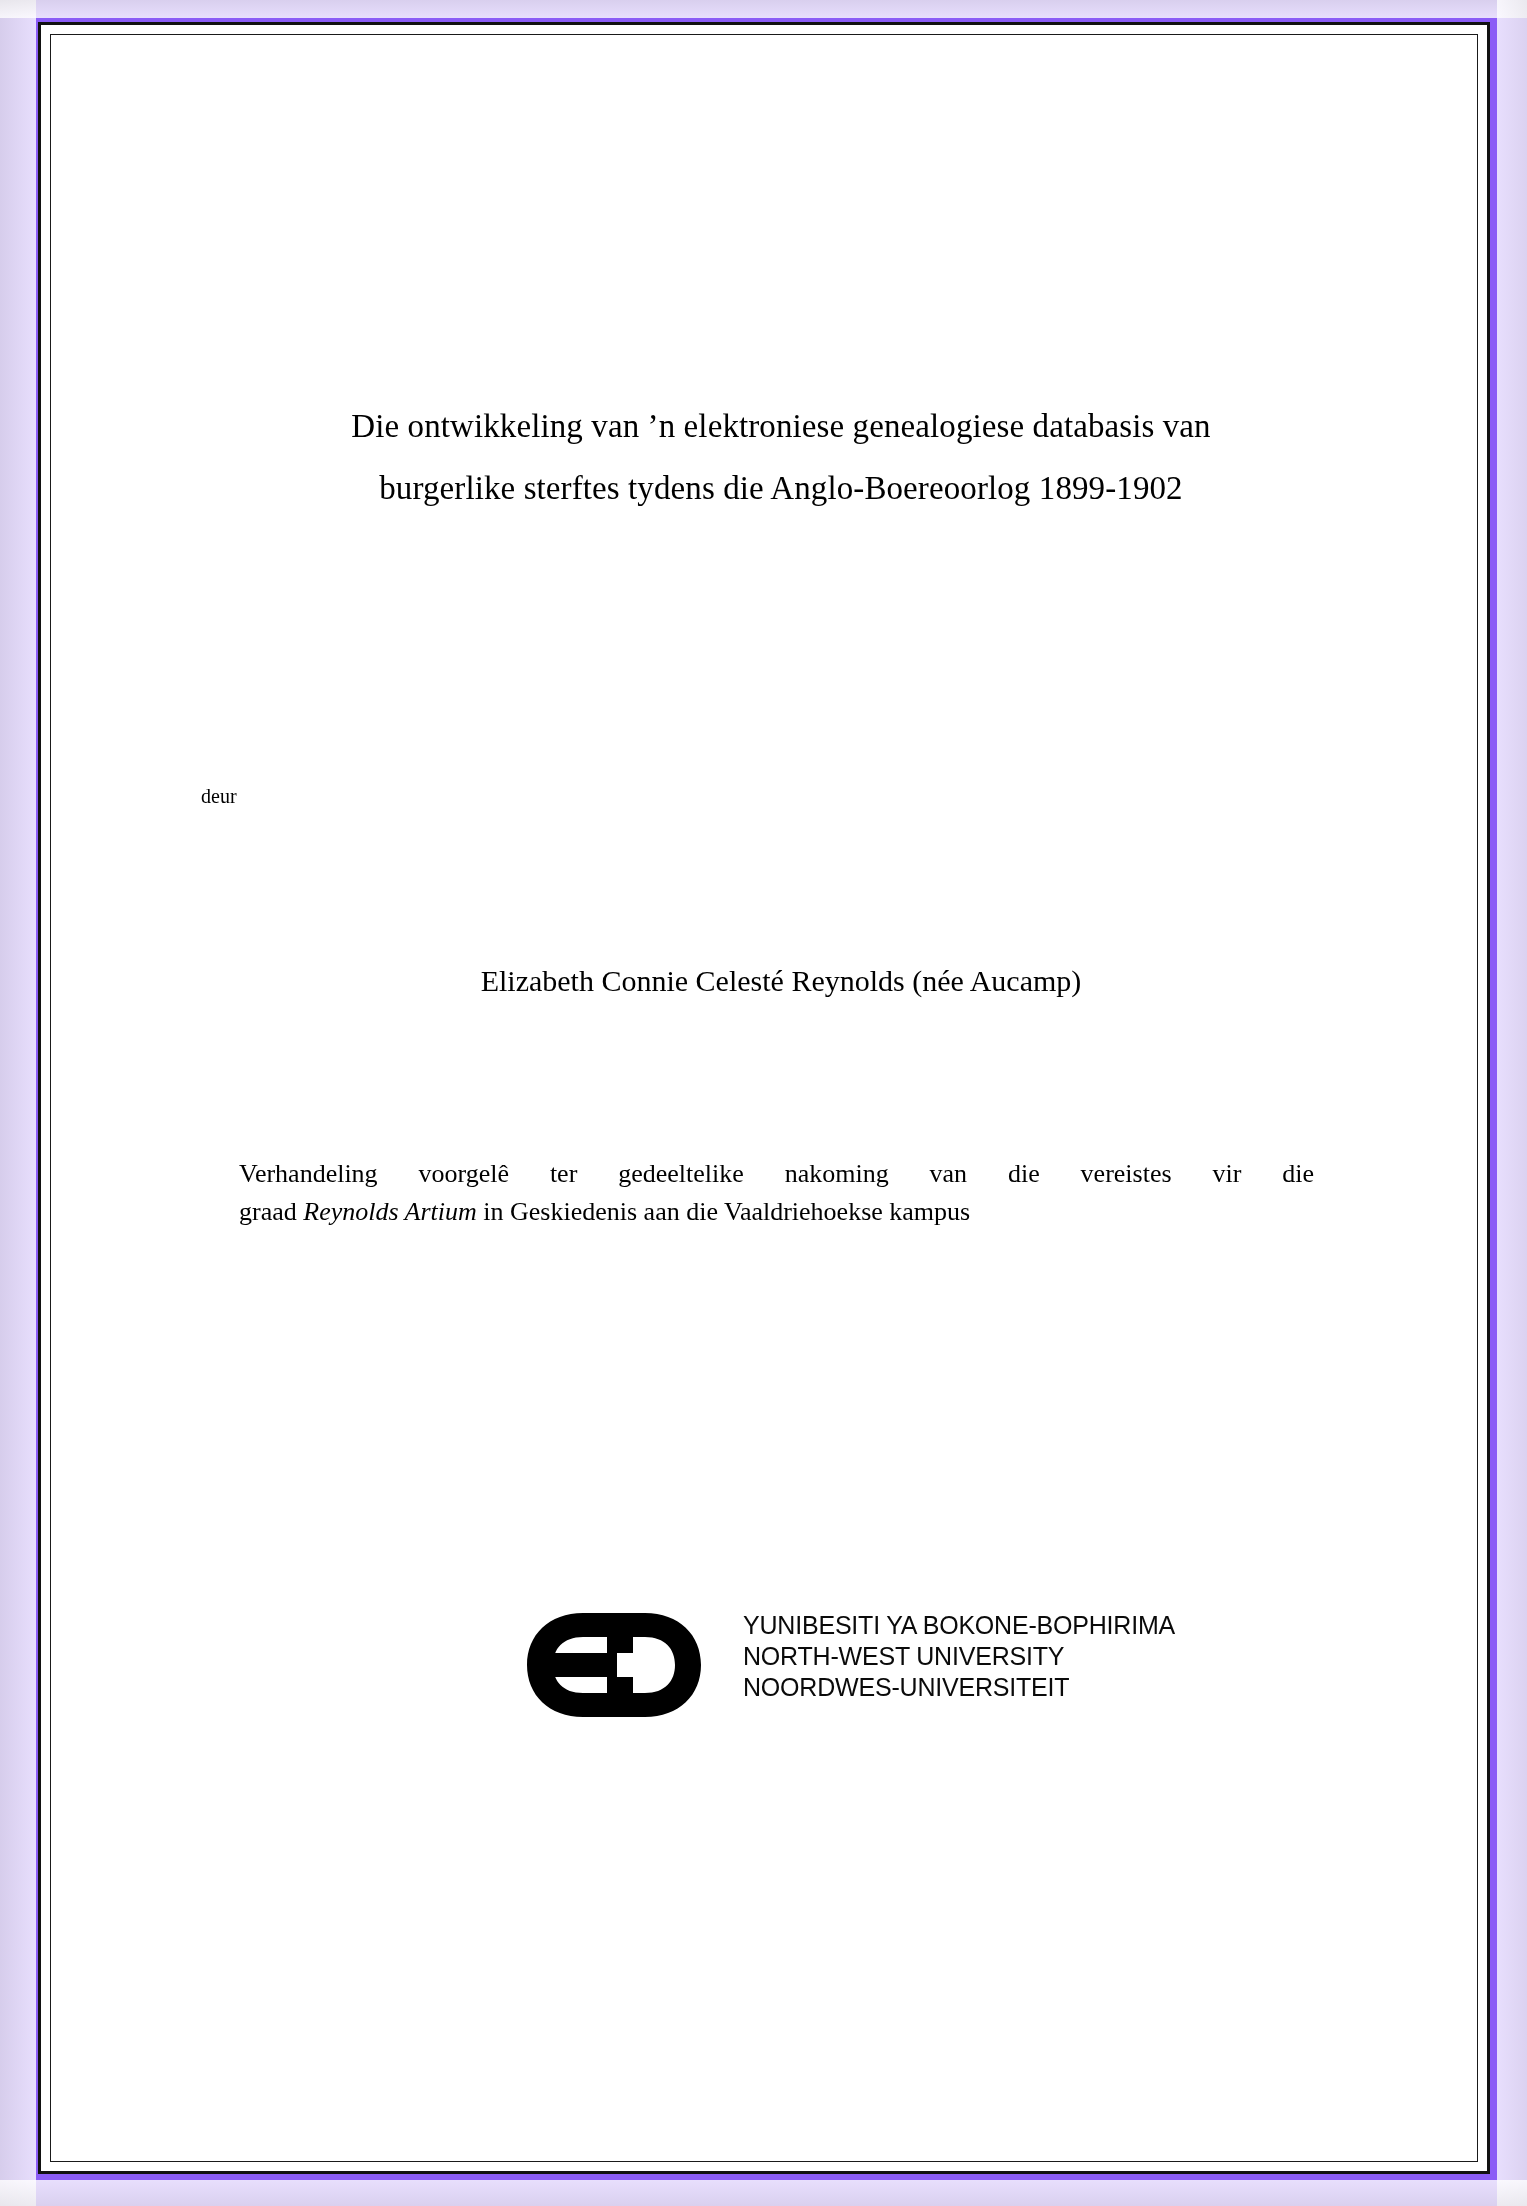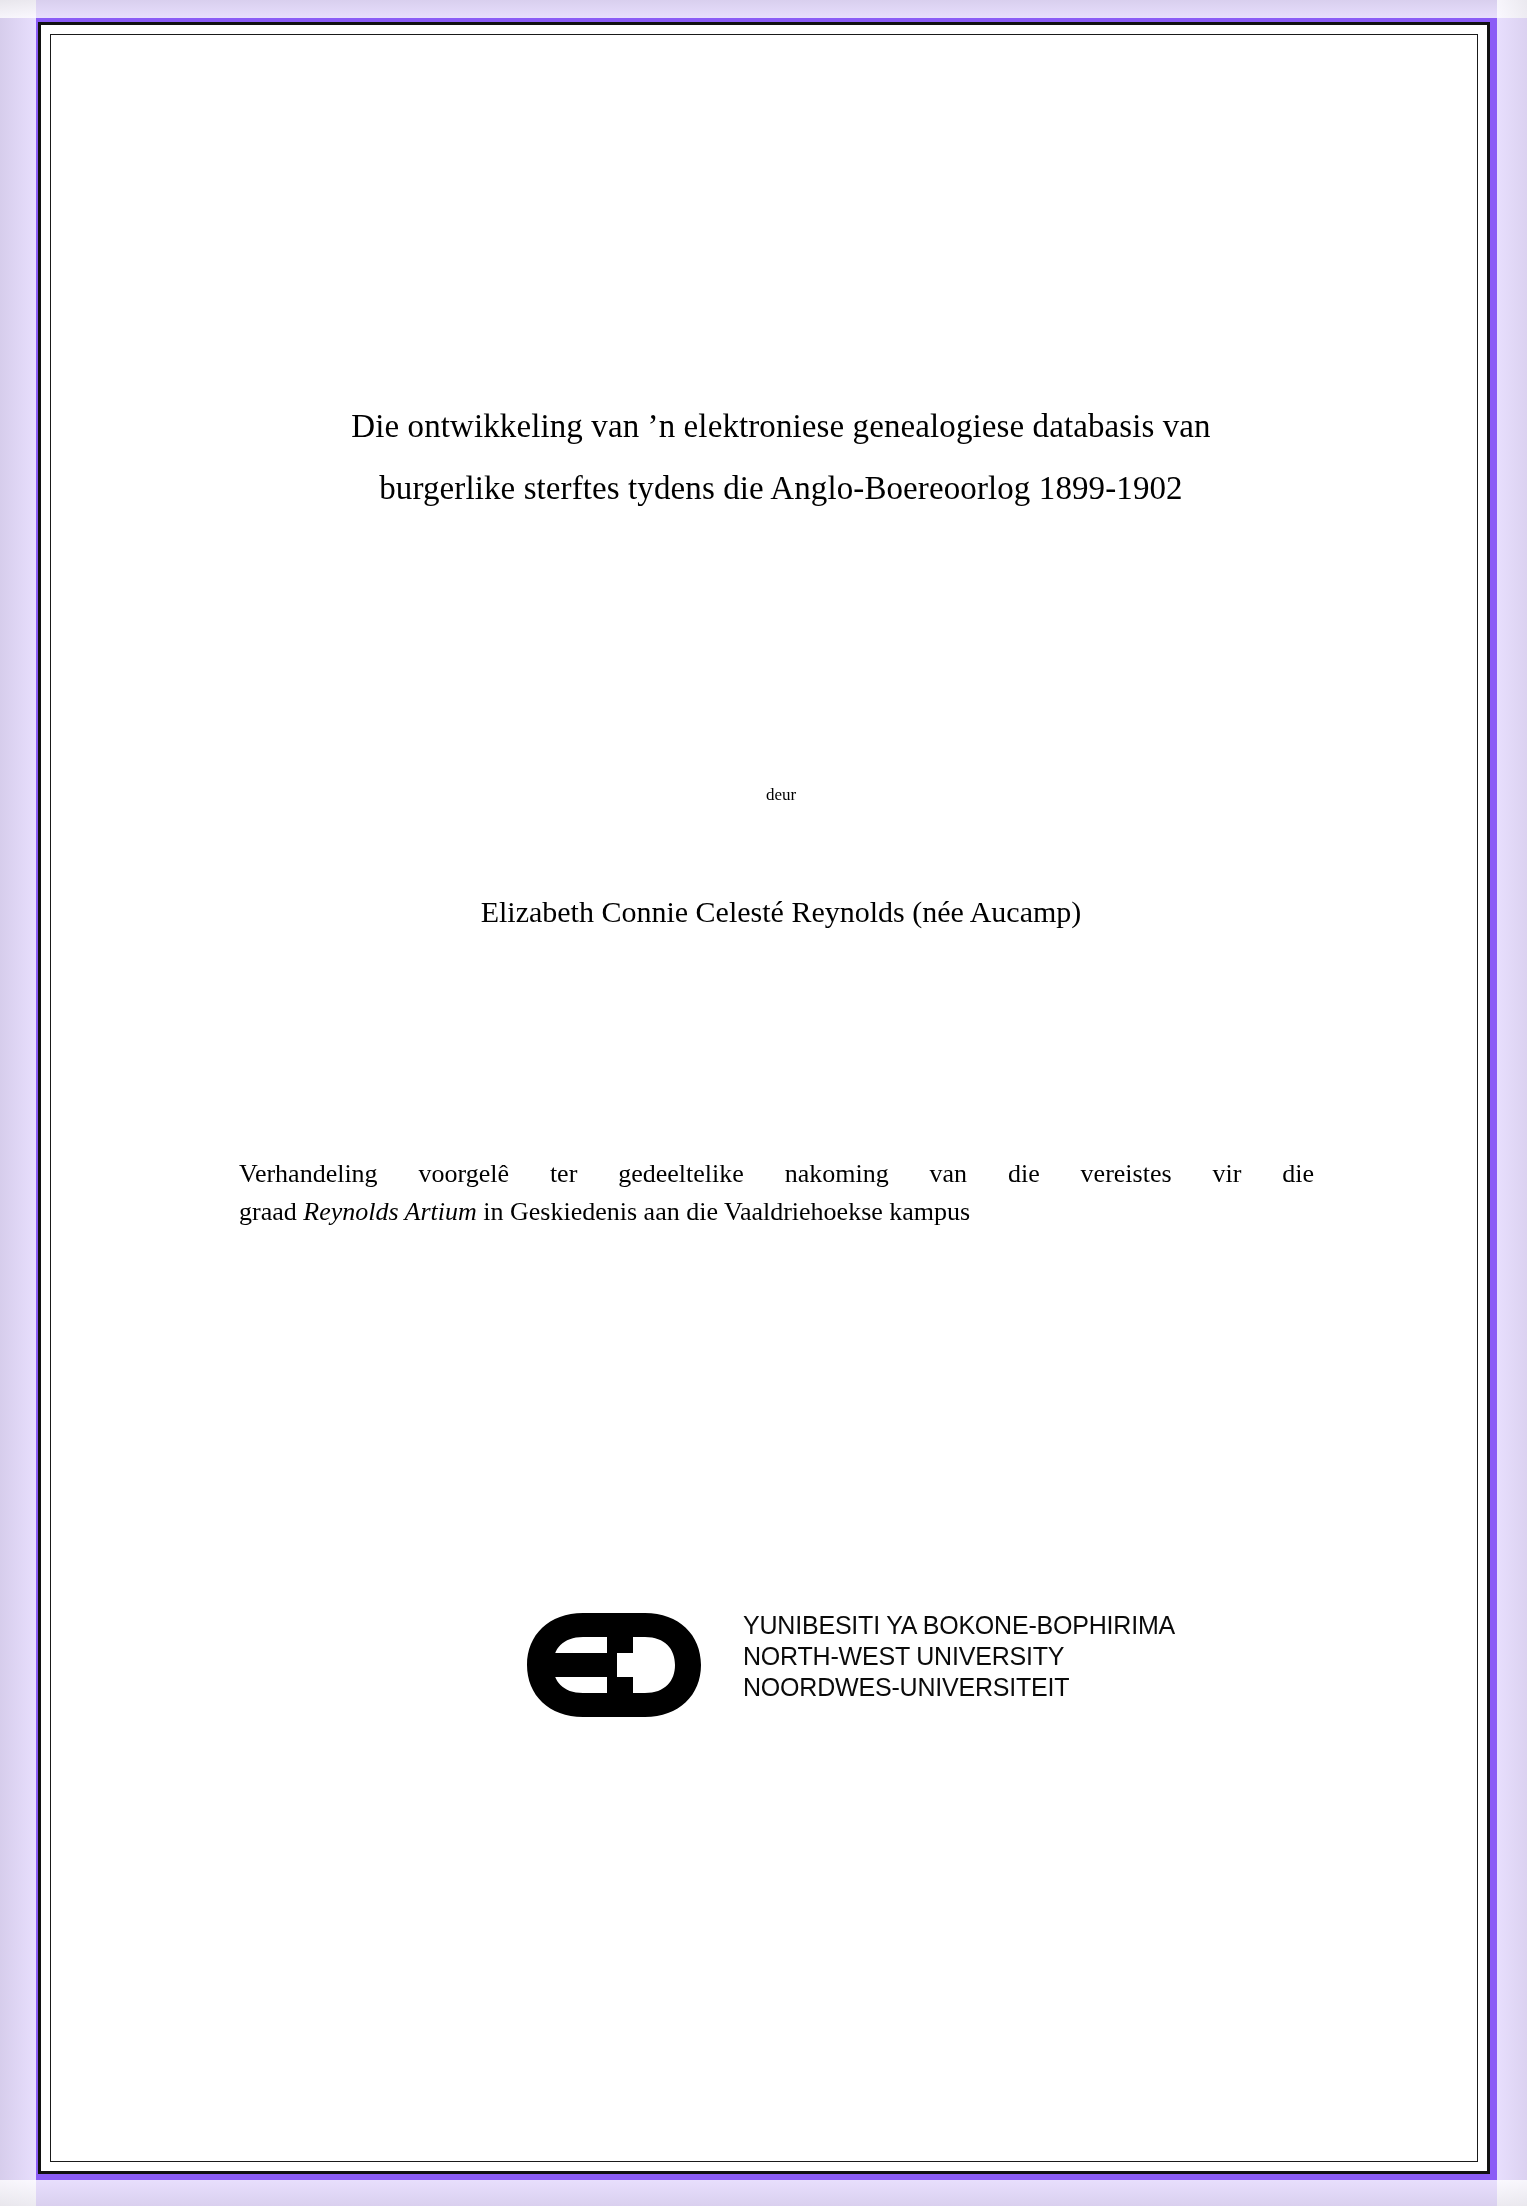--- a/index.html
+++ b/index.html
@@ -67,27 +67,26 @@
     font-size: 33px;
     line-height: 62px;
     letter-spacing: 0.1px;
   }
 
   .deur {
     position: absolute;
     top: 700px;
     left: 10px;
     width: 1160px;
-    text-align: center;
-    font-size: 17px;
+    font-size: 20px;
   }
 
   .author {
     position: absolute;
-    top: 810px;
+    top: 879px;
     left: 10px;
     width: 1160px;
     text-align: center;
     font-size: 30px;
   }
 
   .statement {
     position: absolute;
     top: 1070px;
     left: 48px;

